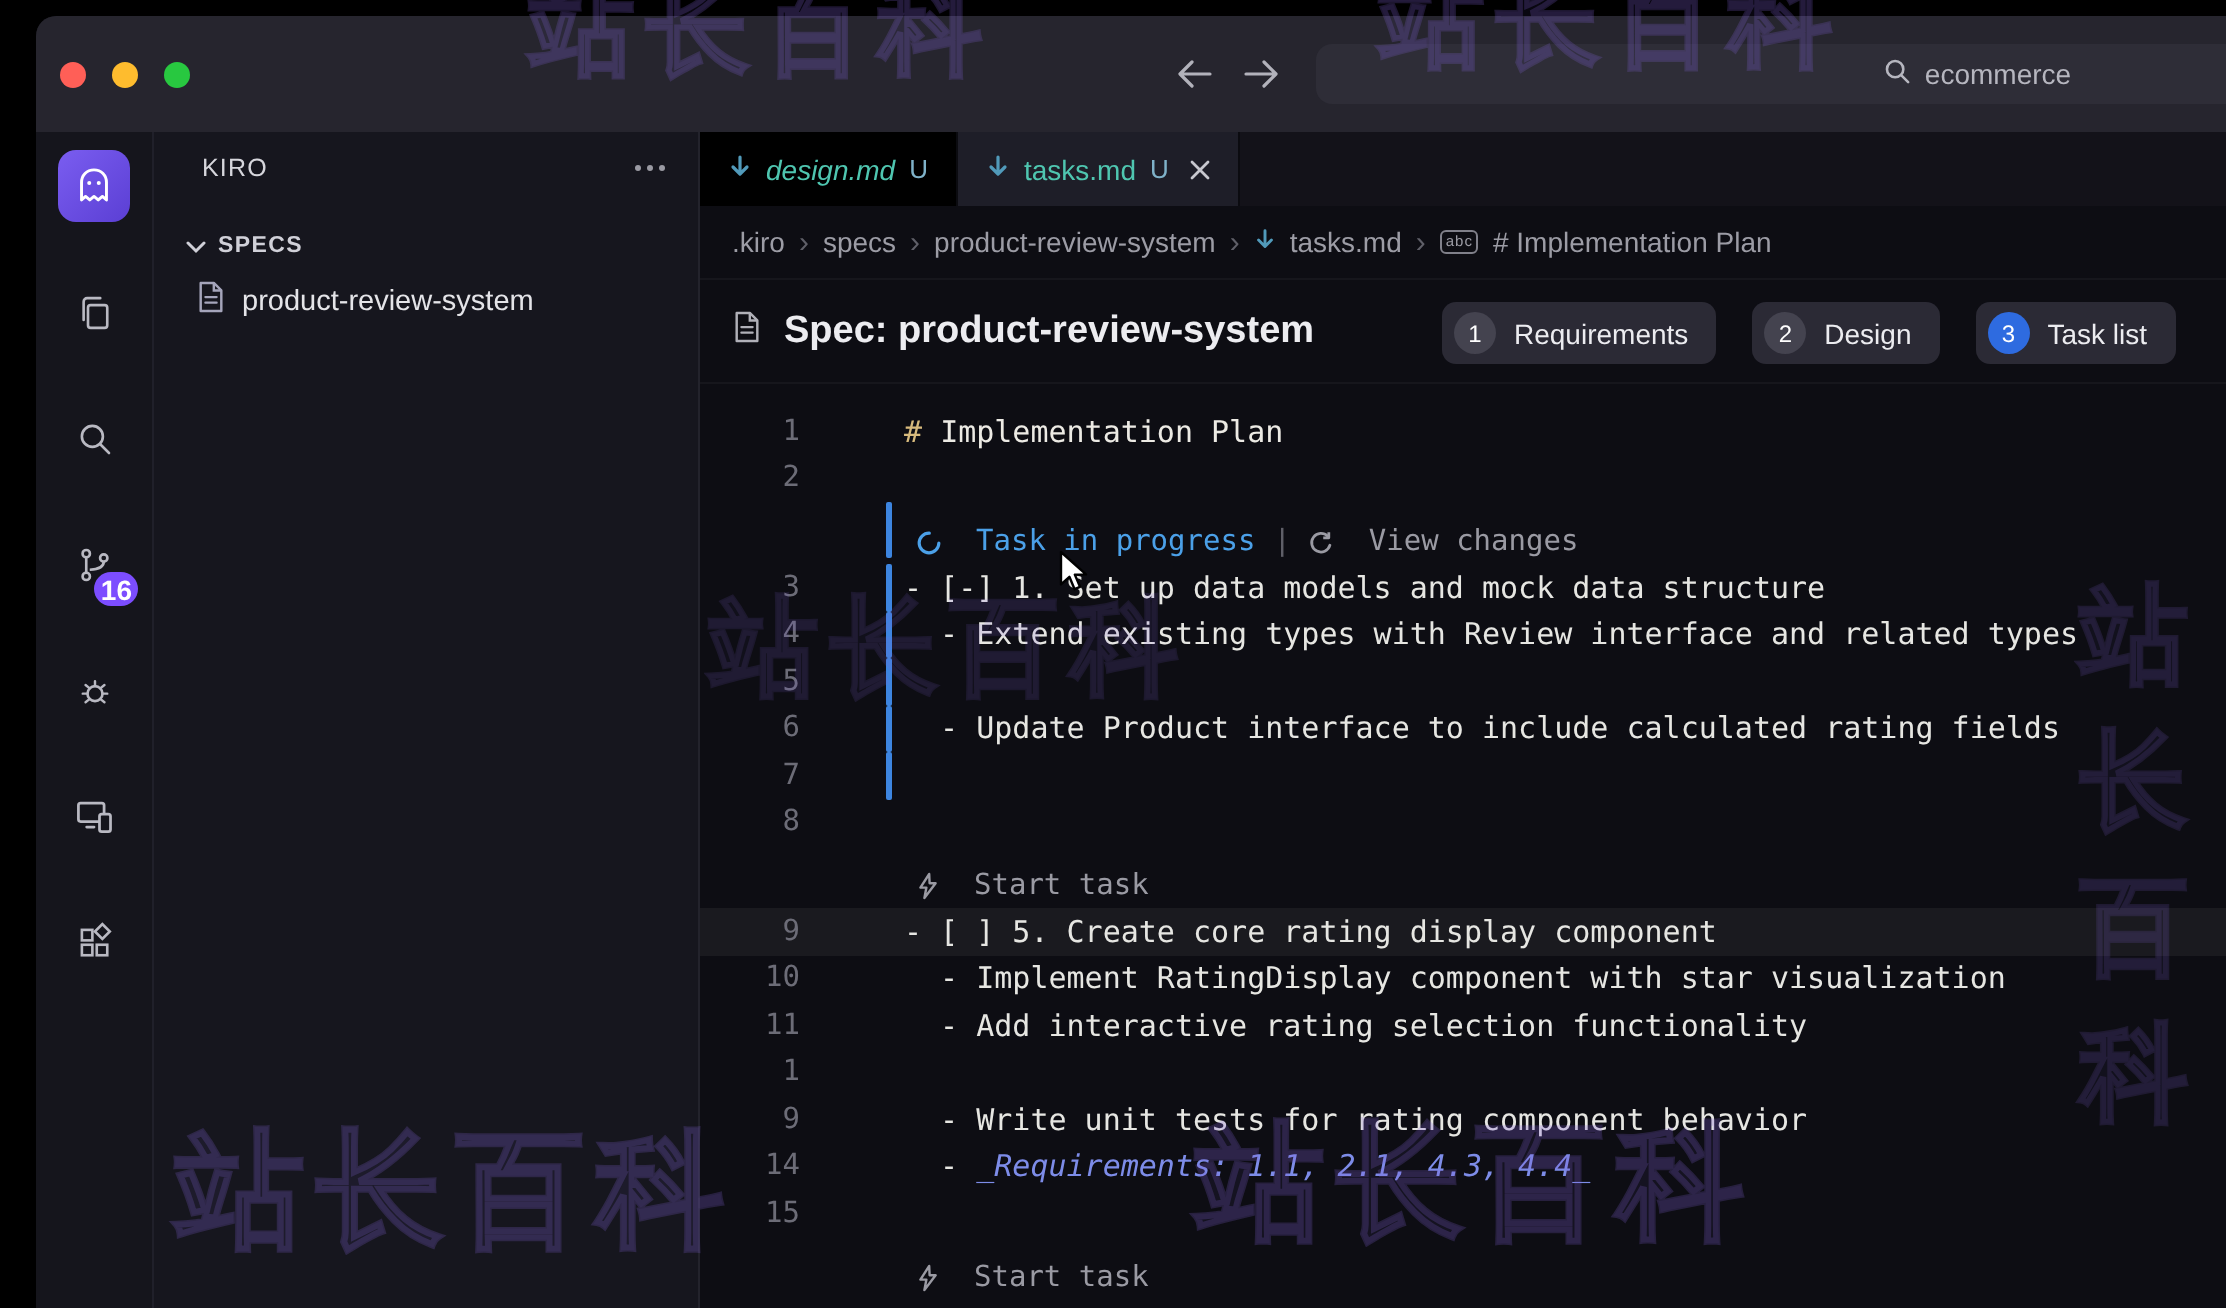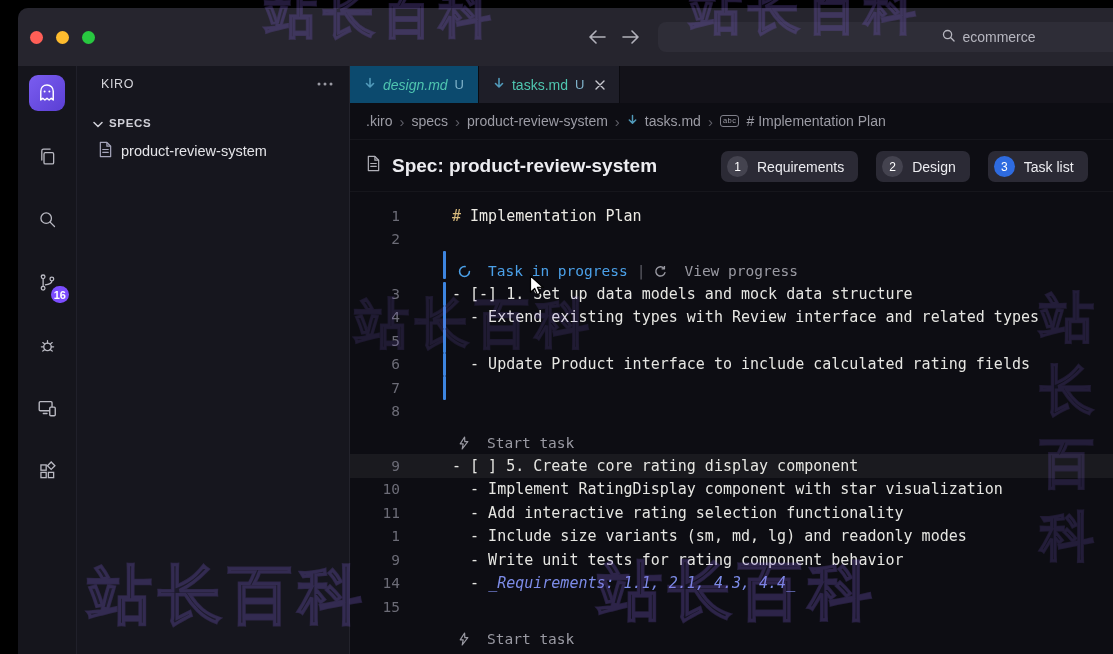--- a/index.html
+++ b/index.html
@@ -26,35 +26,35 @@
     position:absolute; left:640px; top:14px; width:662px; height:30px;
     background:#2e2d37; border-radius:8px; display:flex; align-items:center; justify-content:center;
     gap:7px; color:#b6b6bf; font-size:14px;
   }
   
   .main { flex:1; display:flex; min-height:0; }
   .activitybar { flex:0 0 58px; background:#15151c; display:flex; flex-direction:column; align-items:center; padding-top:9px; }
   .logo-tile { width:36px; height:36px; border-radius:9px; background:linear-gradient(135deg,#7a5df0,#5b3fd4);
     display:flex; align-items:center; justify-content:center; margin-bottom:22px; }
   .act-icon { width:46px; height:46px; display:flex; align-items:center; justify-content:center; position:relative; margin-bottom:17px; color:#b9b9c2; }
-  .badge { position:absolute; right:1px; bottom:2px; background:#7c4dff; color:#fff; font-size:11px; font-weight:700;
+  .badge { position:absolute; right:1px; bottom:2px; background:#7c4dff; color:#fff; font-size:14px; font-weight:700;
     min-width:17px; height:17px; border-radius:9px; display:flex; align-items:center; justify-content:center; padding:0 3px; }
   
   .sidebar { flex:0 0 274px; background:#16161e; border-left:1px solid #20202a; border-right:1px solid #23232c; display:flex; flex-direction:column; }
   .sidebar-header { height:36px; display:flex; align-items:center; padding:0 16px 0 24px;gap:16px; }
   .sidebar-title { flex:1; color:#d6d6dc; font-size:12.5px; letter-spacing:.6px; }
   .more-btn { color:#9a9aa3; display:flex; align-items:center; }
   .section-row { height:26px; display:flex; align-items:center; gap:6px; padding-left:16px; margin-top:8px; color:#d0d0d8; }
   .section-label { font-size:11.5px; font-weight:bold; letter-spacing:.7px; }
   .tree-item { height:29px; display:flex; align-items:center; gap:8px; padding-left:21px; color:#e4e4e8; font-size:14.5px; }
   
   .editor-col { flex:1; min-width:0; display:flex; flex-direction:column; background:#0d0d13; }
   .tabstrip { flex:0 0 37px; background:#131219; display:flex; }
   .tab { display:flex; align-items:center; gap:7px; padding:0 14px; font-size:14px; border-right:1px solid #0b0b10; }
-  .tab.inactive { background:#0c4a6e; }
+  .tab.inactive { background:#000000; }
   .tab.inactive .tab-name { font-style:italic; }
   .tab.active { background:#1e1e28; }
   .tab-name { color:#4fc6b0; }
   .tab-status { color:#7fb2c9; font-size:13px; }
   .tab-close { display:flex; align-items:center; margin-left:4px; }
   .breadcrumb { flex:0 0 36px; display:flex; align-items:center; padding-left:16px; gap:7px; font-size:14px; color:#9c9ca5; }
   .crumb-sep { color:#5f5f68; font-size:15px; }
   .abc-ic { border:1px solid #80808a; border-radius:3px; font-size:7.5px; padding:0 2px; line-height:10px; color:#9c9ca5; letter-spacing:.5px; }
   .specbar { flex:0 0 53px; display:flex; align-items:center; padding:0 16px; gap:11px; position:relative;
     border-top:1px solid rgba(255,255,255,0.04); border-bottom:1px solid rgba(255,255,255,0.04); }
@@ -305,21 +305,21 @@
                     <span>Task in progress</span>
                   </span>
                   <span class="lens-sep">|</span>
                   <span class="lens-item lens-gray">
                     <span class="lens-ic">
                       <svg width="13" height="13" viewBox="0 0 14 14">
                         <path d="M11.8 8.2A5 5 0 1 1 10.6 3.4" fill="none" stroke="#9a9aa3" stroke-width="1.5" stroke-linecap="round"></path>
                         <path d="M11.2 1.2v3h-3" fill="none" stroke="#9a9aa3" stroke-width="1.5" stroke-linejoin="round"></path>
                       </svg>
                     </span>
-                    <span>View progress</span>
+                    <span>View changes</span>
                   </span>
                 </div>
               </div>
               <div class="row">
                 <span class="ln">3</span>
                 <span class="bar-slot on"></span>
                 <span class="code"><span class="plain">- [-] 1. Set up data models and mock data structure</span></span>
               </div>
               <div class="row">
                 <span class="ln">4</span>
@@ -369,21 +369,20 @@
                 <span class="code"><span class="plain">  - Implement RatingDisplay component with star visualization</span></span>
               </div>
               <div class="row">
                 <span class="ln">11</span>
                 <span class="bar-slot"></span>
                 <span class="code"><span class="plain">  - Add interactive rating selection functionality</span></span>
               </div>
               <div class="row">
                 <span class="ln">1</span>
                 <span class="bar-slot"></span>
-                <span class="code"><span class="plain">  - Include size variants (sm, md, lg) and readonly modes</span></span>
               </div>
               <div class="row">
                 <span class="ln">9</span>
                 <span class="bar-slot"></span>
                 <span class="code"><span class="plain">  - Write unit tests for rating component behavior</span></span>
               </div>
               <div class="row">
                 <span class="ln">14</span>
                 <span class="bar-slot"></span>
                 <span class="code"><span class="plain">  - </span><span class="req">_Requirements: 1.1, 2.1, 4.3, 4.4_</span></span>

